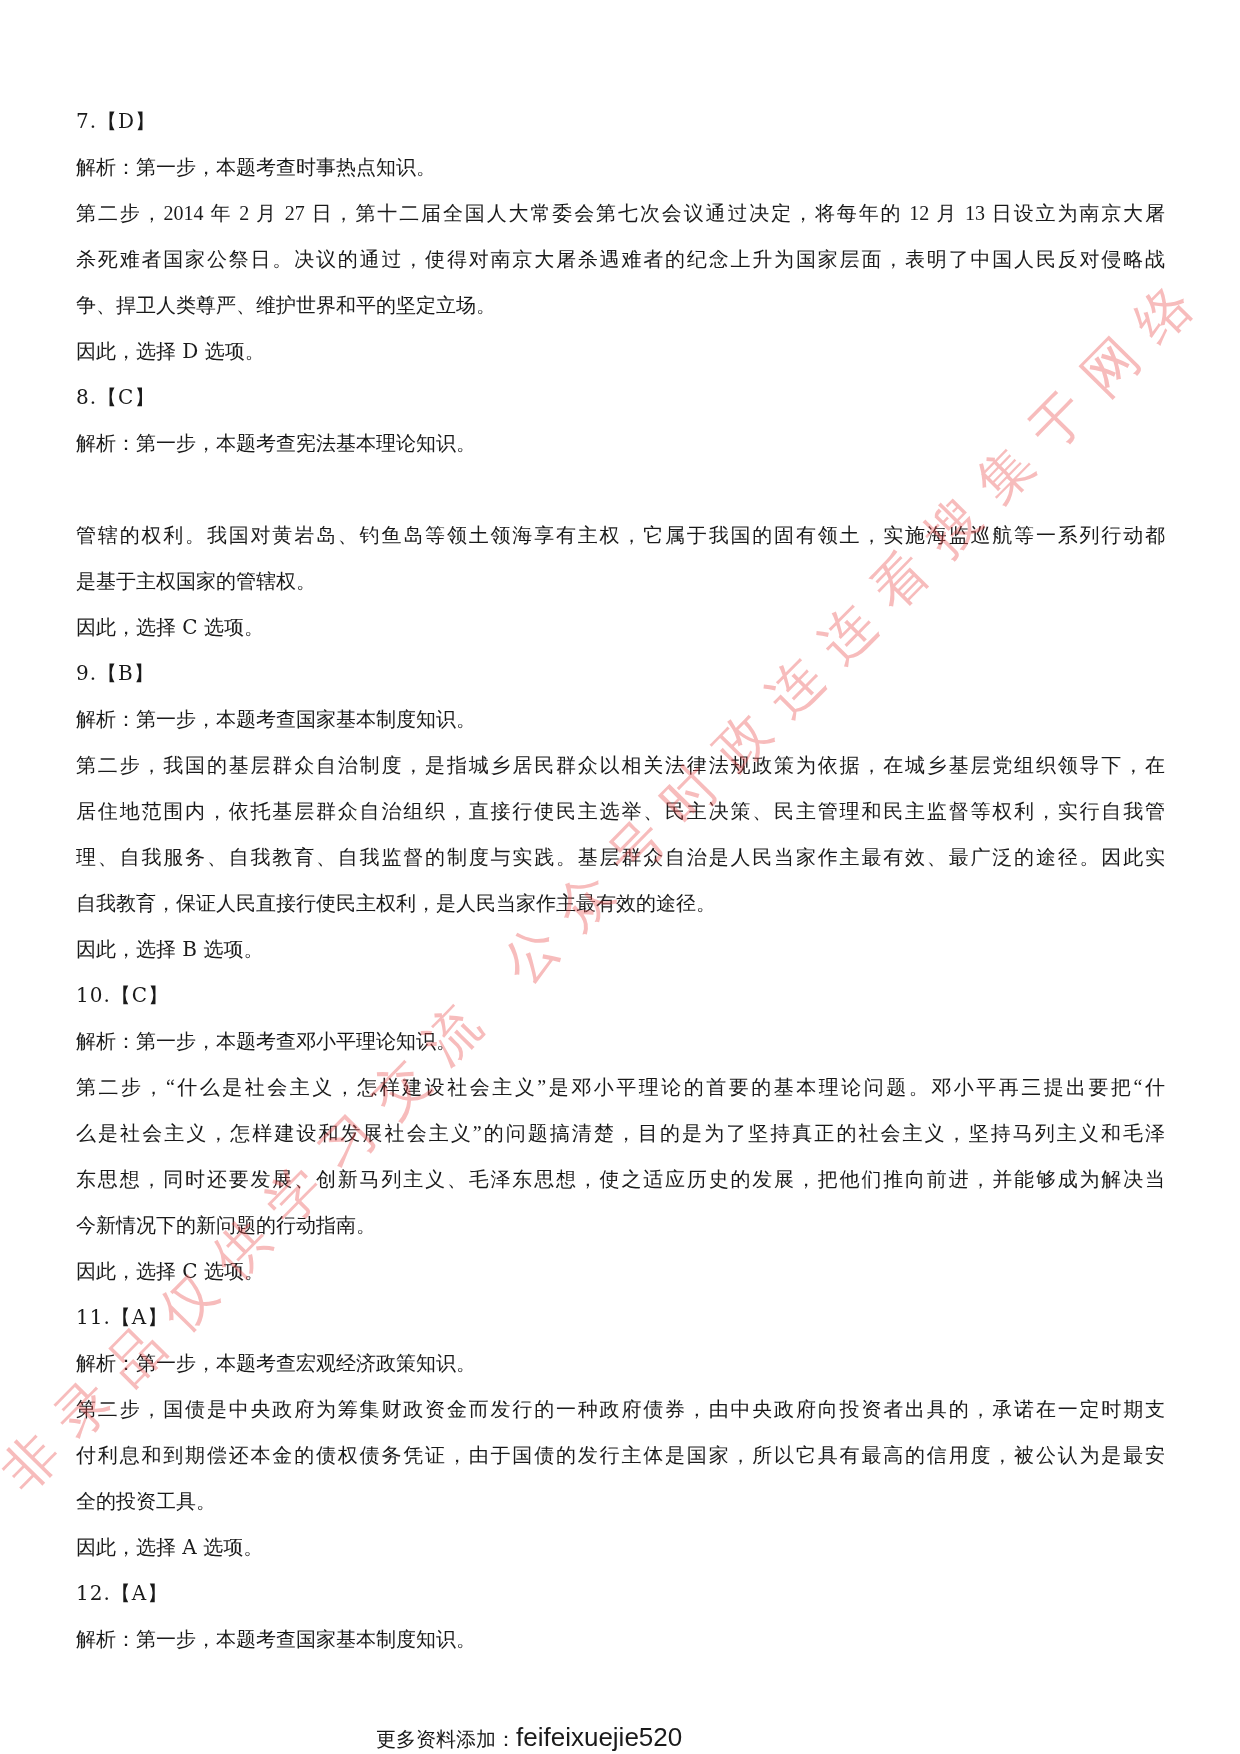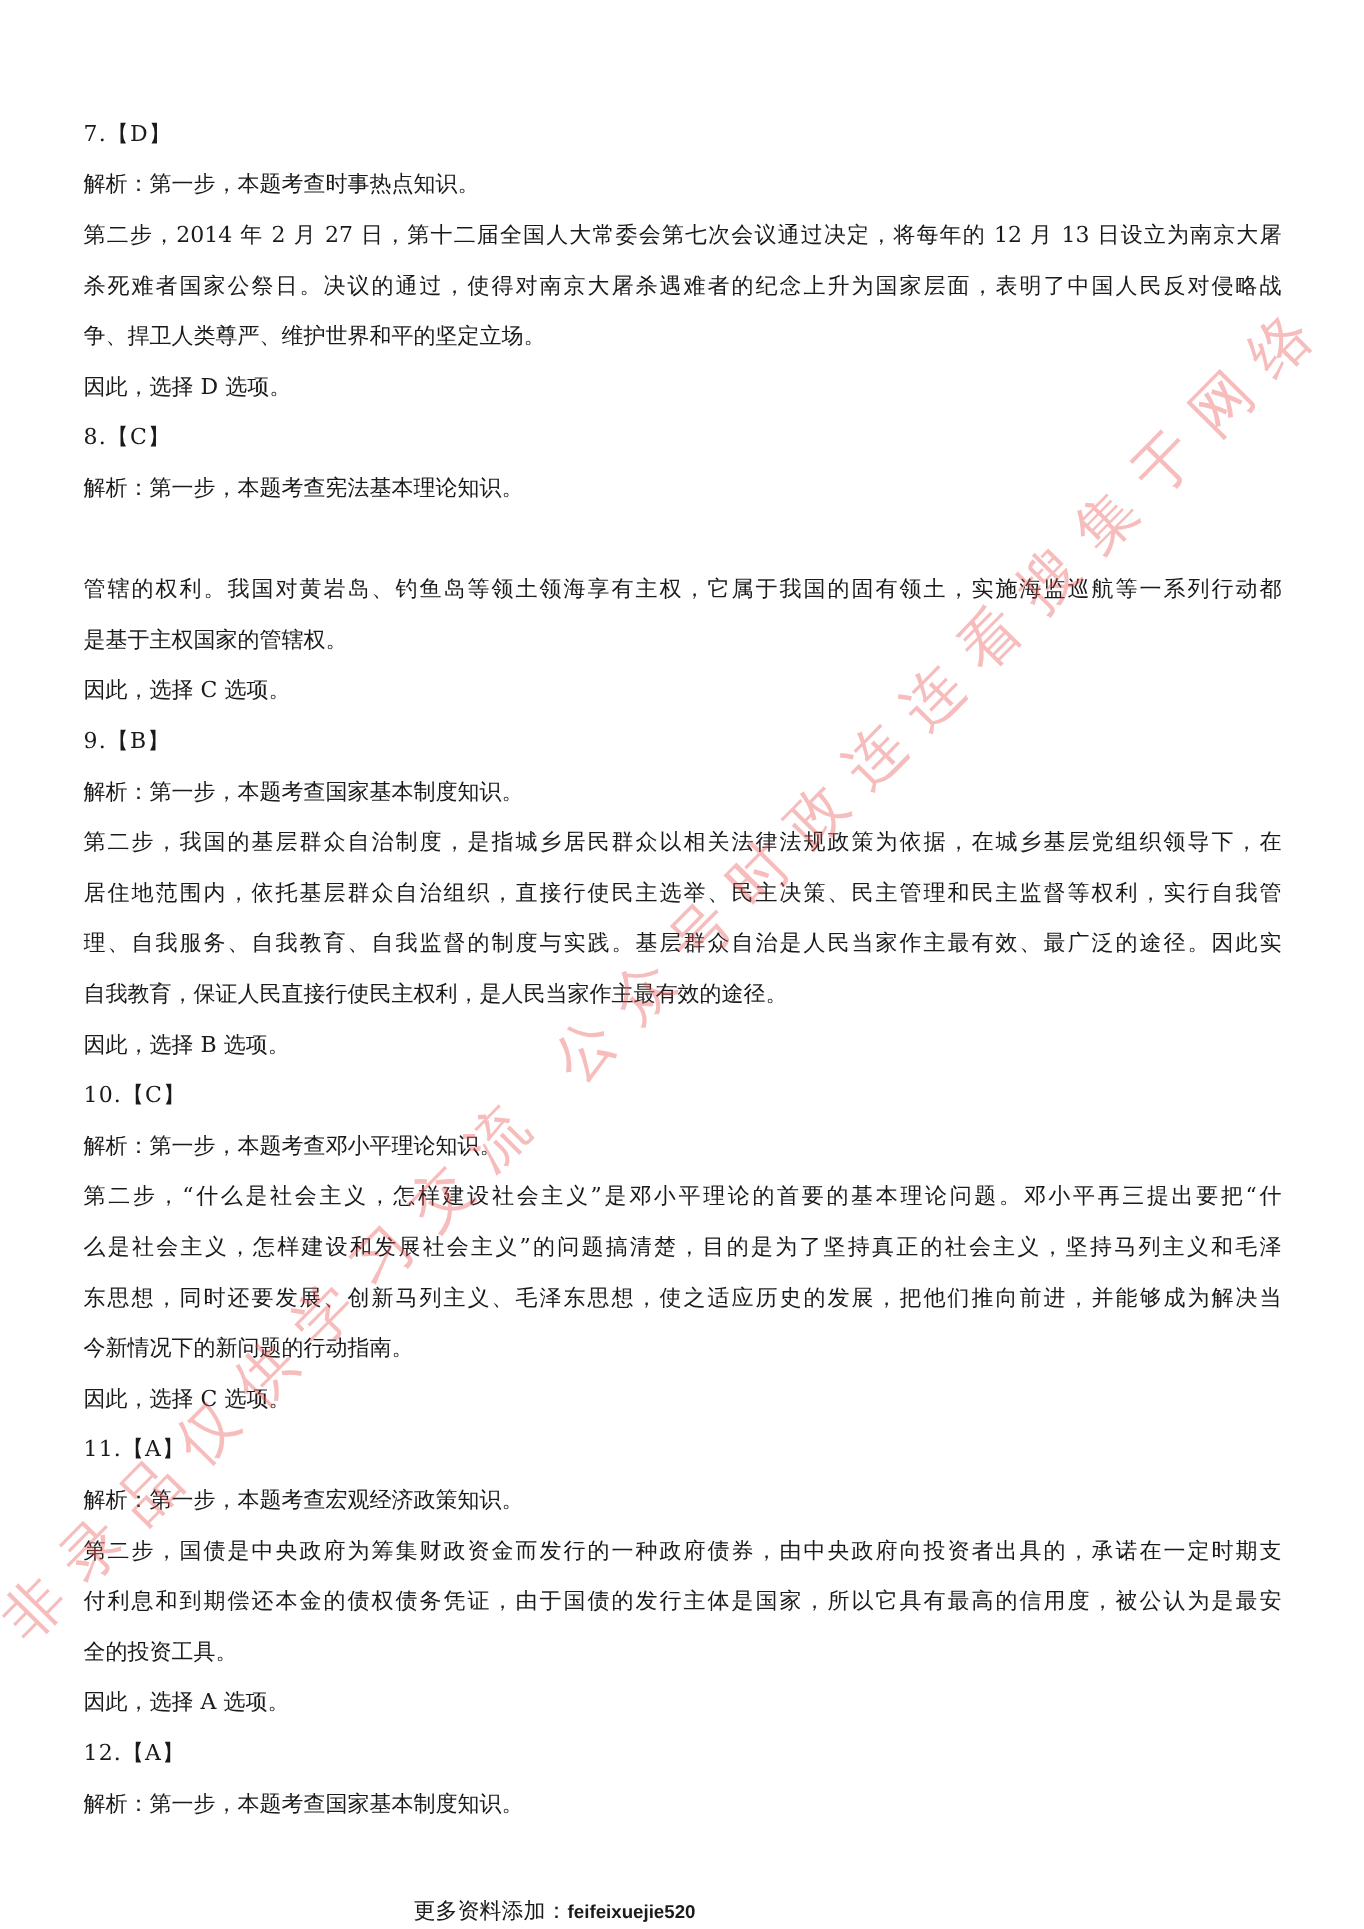--- a/index.html
+++ b/index.html
@@ -1,29 +1,29 @@
 <!DOCTYPE html>
 <html><head>
 <meta charset="utf-8">
 <style>
   html, body { margin: 0; padding: 0; background: #ffffff; }
   body { width: 1240px; height: 1754px; position: relative; overflow: hidden;
          font-family: "DejaVu Serif", "Liberation Serif", serif; color: #1a1a1a; }
   .page { position: absolute; left: 0; top: 16px; width: 1016px; height: 1754px; }
   .line { position: absolute; left: 76px; width: 1089px; height: 30px; line-height: 30px;
           font-size: 20px; white-space: nowrap; overflow: visible; }
-  .line.full { text-align: justify; text-align-last: justify; white-space: normal; height: 30px; overflow: hidden; }
+  .line.full { text-align: justify; text-align-last: justify; white-space: normal; height: 30px; overflow: hidden; font-family: Liberation Serif, serif; }
   .qnum { letter-spacing: 1px; }
   .watermark { position: absolute; left: 0; top: 0; width: 1240px; height: 1754px; pointer-events: none; }
   .wm-text { position: absolute; left: 605px; top: 865px; transform: translate(-50%, -50%) rotate(-45.4deg);
              white-space: nowrap; font-family: "DejaVu Sans", "Liberation Sans", sans-serif;
              font-size: 54px; letter-spacing: 21px; color: rgba(235, 80, 80, 0.38); font-weight: 300; }
   .footer { position: absolute; left: 376px; top: 1706px; height: 30px; line-height: 30px; font-size: 20px; white-space: nowrap; }
   .footer .lbl { font-family: "DejaVu Serif", "Liberation Serif", serif; }
-  .footer .val { font-family: "Liberation Sans", "DejaVu Sans", sans-serif; font-weight: bold; font-size: 17px; }
+  .footer .val { font-family: "Liberation Sans", "DejaVu Sans", sans-serif; font-weight: normal; font-size: 26px; }
 </style>
 </head>
 <body>
 
 <div class="page">
 
   <div class="line qnum" style="top:90px">7.【D】</div>
   <div class="line" style="top:136px">解析：第一步，本题考查时事热点知识。</div>
   <div class="line full" style="top:182px">第二步，2014 年 2 月 27 日，第十二届全国人大常委会第七次会议通过决定，将每年的 12 月 13 日设立为南京大屠</div>
   <div class="line" style="top:274px">争、捍卫人类尊严、维护世界和平的坚定立场。</div>

